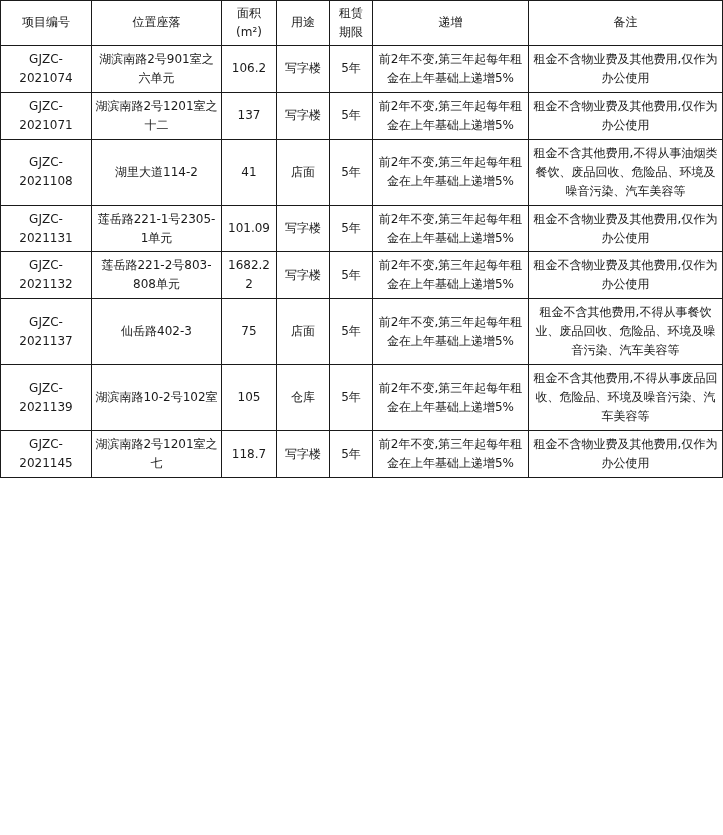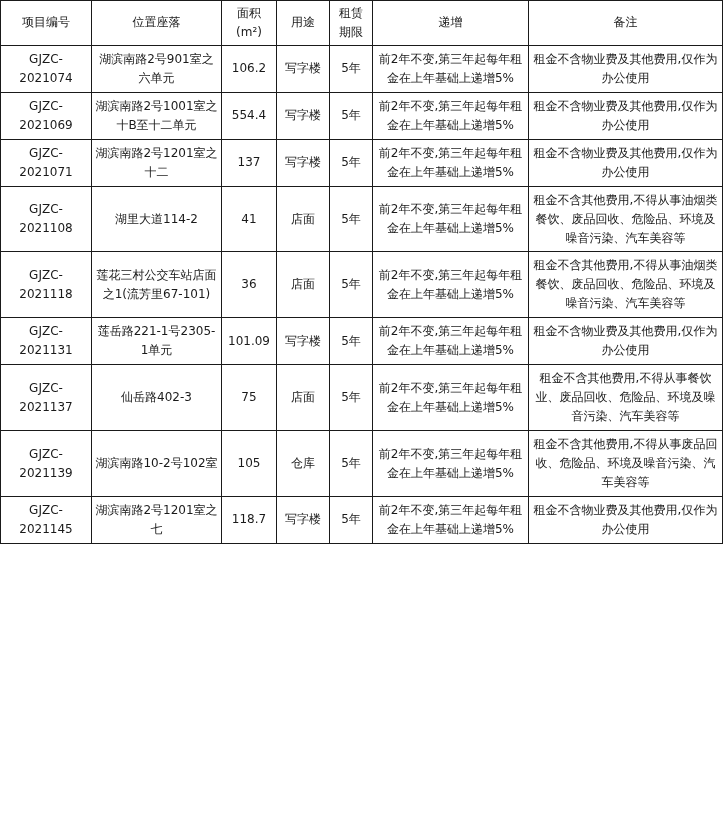--- a/index.html
+++ b/index.html
@@ -72,59 +72,50 @@
       <tr>
         <td>GJZC-2021074</td>
         <td>湖滨南路2号901室之六单元</td>
         <td>106.2</td>
         <td>写字楼</td>
         <td>5年</td>
         <td>前2年不变,第三年起每年租金在上年基础上递增5%</td>
         <td>租金不含物业费及其他费用,仅作为办公使用</td>
       </tr>
       <tr>
-        <td>GJZC-2021069</td>
-        <td>湖滨南路2号1001室之十B至十二单元</td>
-        <td>554.4</td>
-        <td>写字楼</td>
-        <td>5年</td>
-        <td>前2年不变,第三年起每年租金在上年基础上递增5%</td>
-        <td>租金不含物业费及其他费用,仅作为办公使用</td>
-      </tr>
-      <tr>
         <td>GJZC-2021071</td>
         <td>湖滨南路2号1201室之十二</td>
         <td>137</td>
         <td>写字楼</td>
         <td>5年</td>
         <td>前2年不变,第三年起每年租金在上年基础上递增5%</td>
         <td>租金不含物业费及其他费用,仅作为办公使用</td>
       </tr>
       <tr>
         <td>GJZC-2021108</td>
         <td>湖里大道114-2</td>
         <td>41</td>
         <td>店面</td>
         <td>5年</td>
         <td>前2年不变,第三年起每年租金在上年基础上递增5%</td>
         <td>租金不含其他费用,不得从事油烟类餐饮、废品回收、危险品、环境及噪音污染、汽车美容等</td>
       </tr>
       <tr>
-        <td>GJZC-2021118</td>
-        <td>莲花三村公交车站店面之1(流芳里67-101)</td>
-        <td>36</td>
-        <td>店面</td>
-        <td>5年</td>
-        <td>前2年不变,第三年起每年租金在上年基础上递增5%</td>
-        <td>租金不含其他费用,不得从事油烟类餐饮、废品回收、危险品、环境及噪音污染、汽车美容等</td>
-      </tr>
-      <tr>
         <td>GJZC-2021131</td>
         <td>莲岳路221-1号2305-1单元</td>
         <td>101.09</td>
+        <td>写字楼</td>
+        <td>5年</td>
+        <td>前2年不变,第三年起每年租金在上年基础上递增5%</td>
+        <td>租金不含物业费及其他费用,仅作为办公使用</td>
+      </tr>
+      <tr>
+        <td>GJZC-2021132</td>
+        <td>莲岳路221-2号803-808单元</td>
+        <td>1682.22</td>
         <td>写字楼</td>
         <td>5年</td>
         <td>前2年不变,第三年起每年租金在上年基础上递增5%</td>
         <td>租金不含物业费及其他费用,仅作为办公使用</td>
       </tr>
       <tr>
         <td>GJZC-2021137</td>
         <td>仙岳路402-3</td>
         <td>75</td>
         <td>店面</td>

